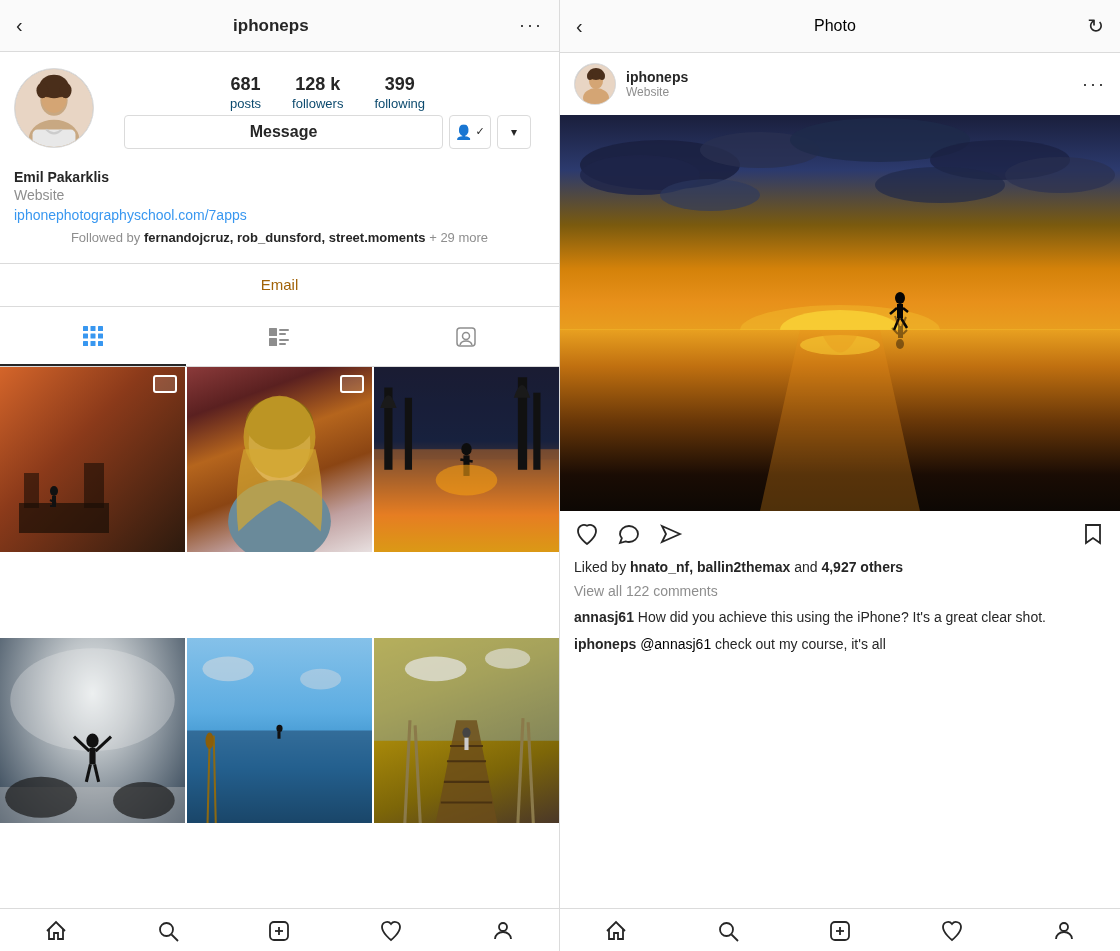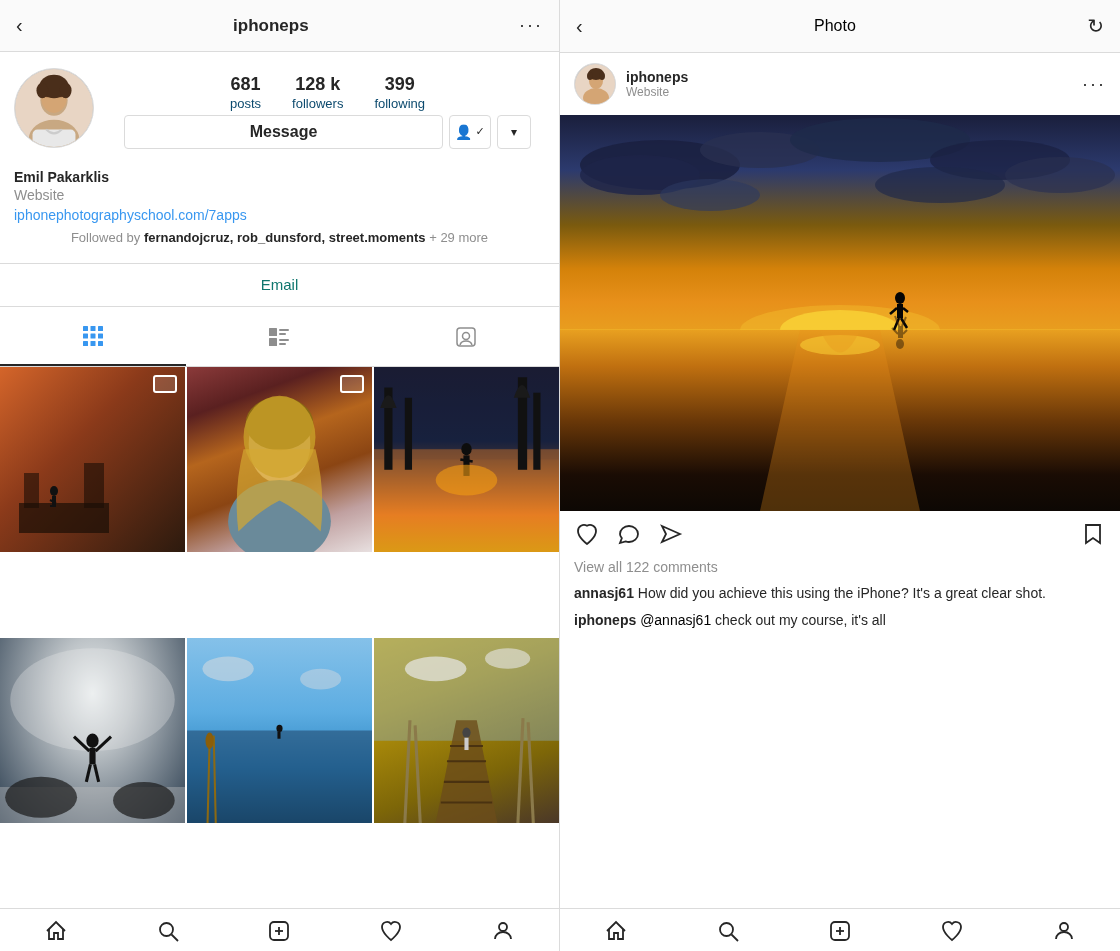--- a/index.html
+++ b/index.html
@@ -185,21 +185,21 @@
     
     .email-row {
       border-top: 1px solid #dbdbdb;
       border-bottom: 1px solid #dbdbdb;
       padding: 12px 0;
       text-align: center;
       margin: 6px 0;
     }
     .email-link {
       font-size: 15px;
-      color: #0f766e;
+      color: #a16207;
       font-weight: 400;
       cursor: pointer;
       text-align: center;
     }
 
     
     .tab-bar {
       display: flex;
       border-bottom: 1px solid #dbdbdb;
     }
@@ -749,20 +749,23 @@
       <path d="M22 13c0 4.4-4 8-9 8-1.2 0-2.3-.2-3.4-.6L4 22l1.8-4.8C4.7 16 4 14.6 4 13c0-4.4 4-8 9-8s9 3.6 9 8z"></path>
     </svg>
     <svg width="26" height="26" viewBox="0 0 26 26" fill="none" stroke="#262626" stroke-width="1.8">
       <path d="M22 13L4 5l4 8-4 8z"></path>
     </svg>
     <svg width="26" height="26" viewBox="0 0 26 26" fill="none" stroke="#262626" stroke-width="1.8" style="margin-left:auto">
       <path d="M6 4h14v18l-7-5-7 5V4z"></path>
     </svg>
   </div>
 
+  <div class="likes-row">
+    <span>Liked by </span><strong>hnato_nf, ballin2themax</strong><span> and </span><strong>4,927 others</strong>
+  </div>
 
 
   <div class="view-comments">View all 122 comments</div>
 
   <div class="comment-row">
     <span class="com-user">annasj61</span><span> How did you achieve this using the iPhone? It's a great clear shot.</span>
   </div>
   <div class="comment-row">
     <span class="com-user">iphoneps</span> <span class="mention">@annasj61</span><span> check out my course, it's all</span>
   </div>

